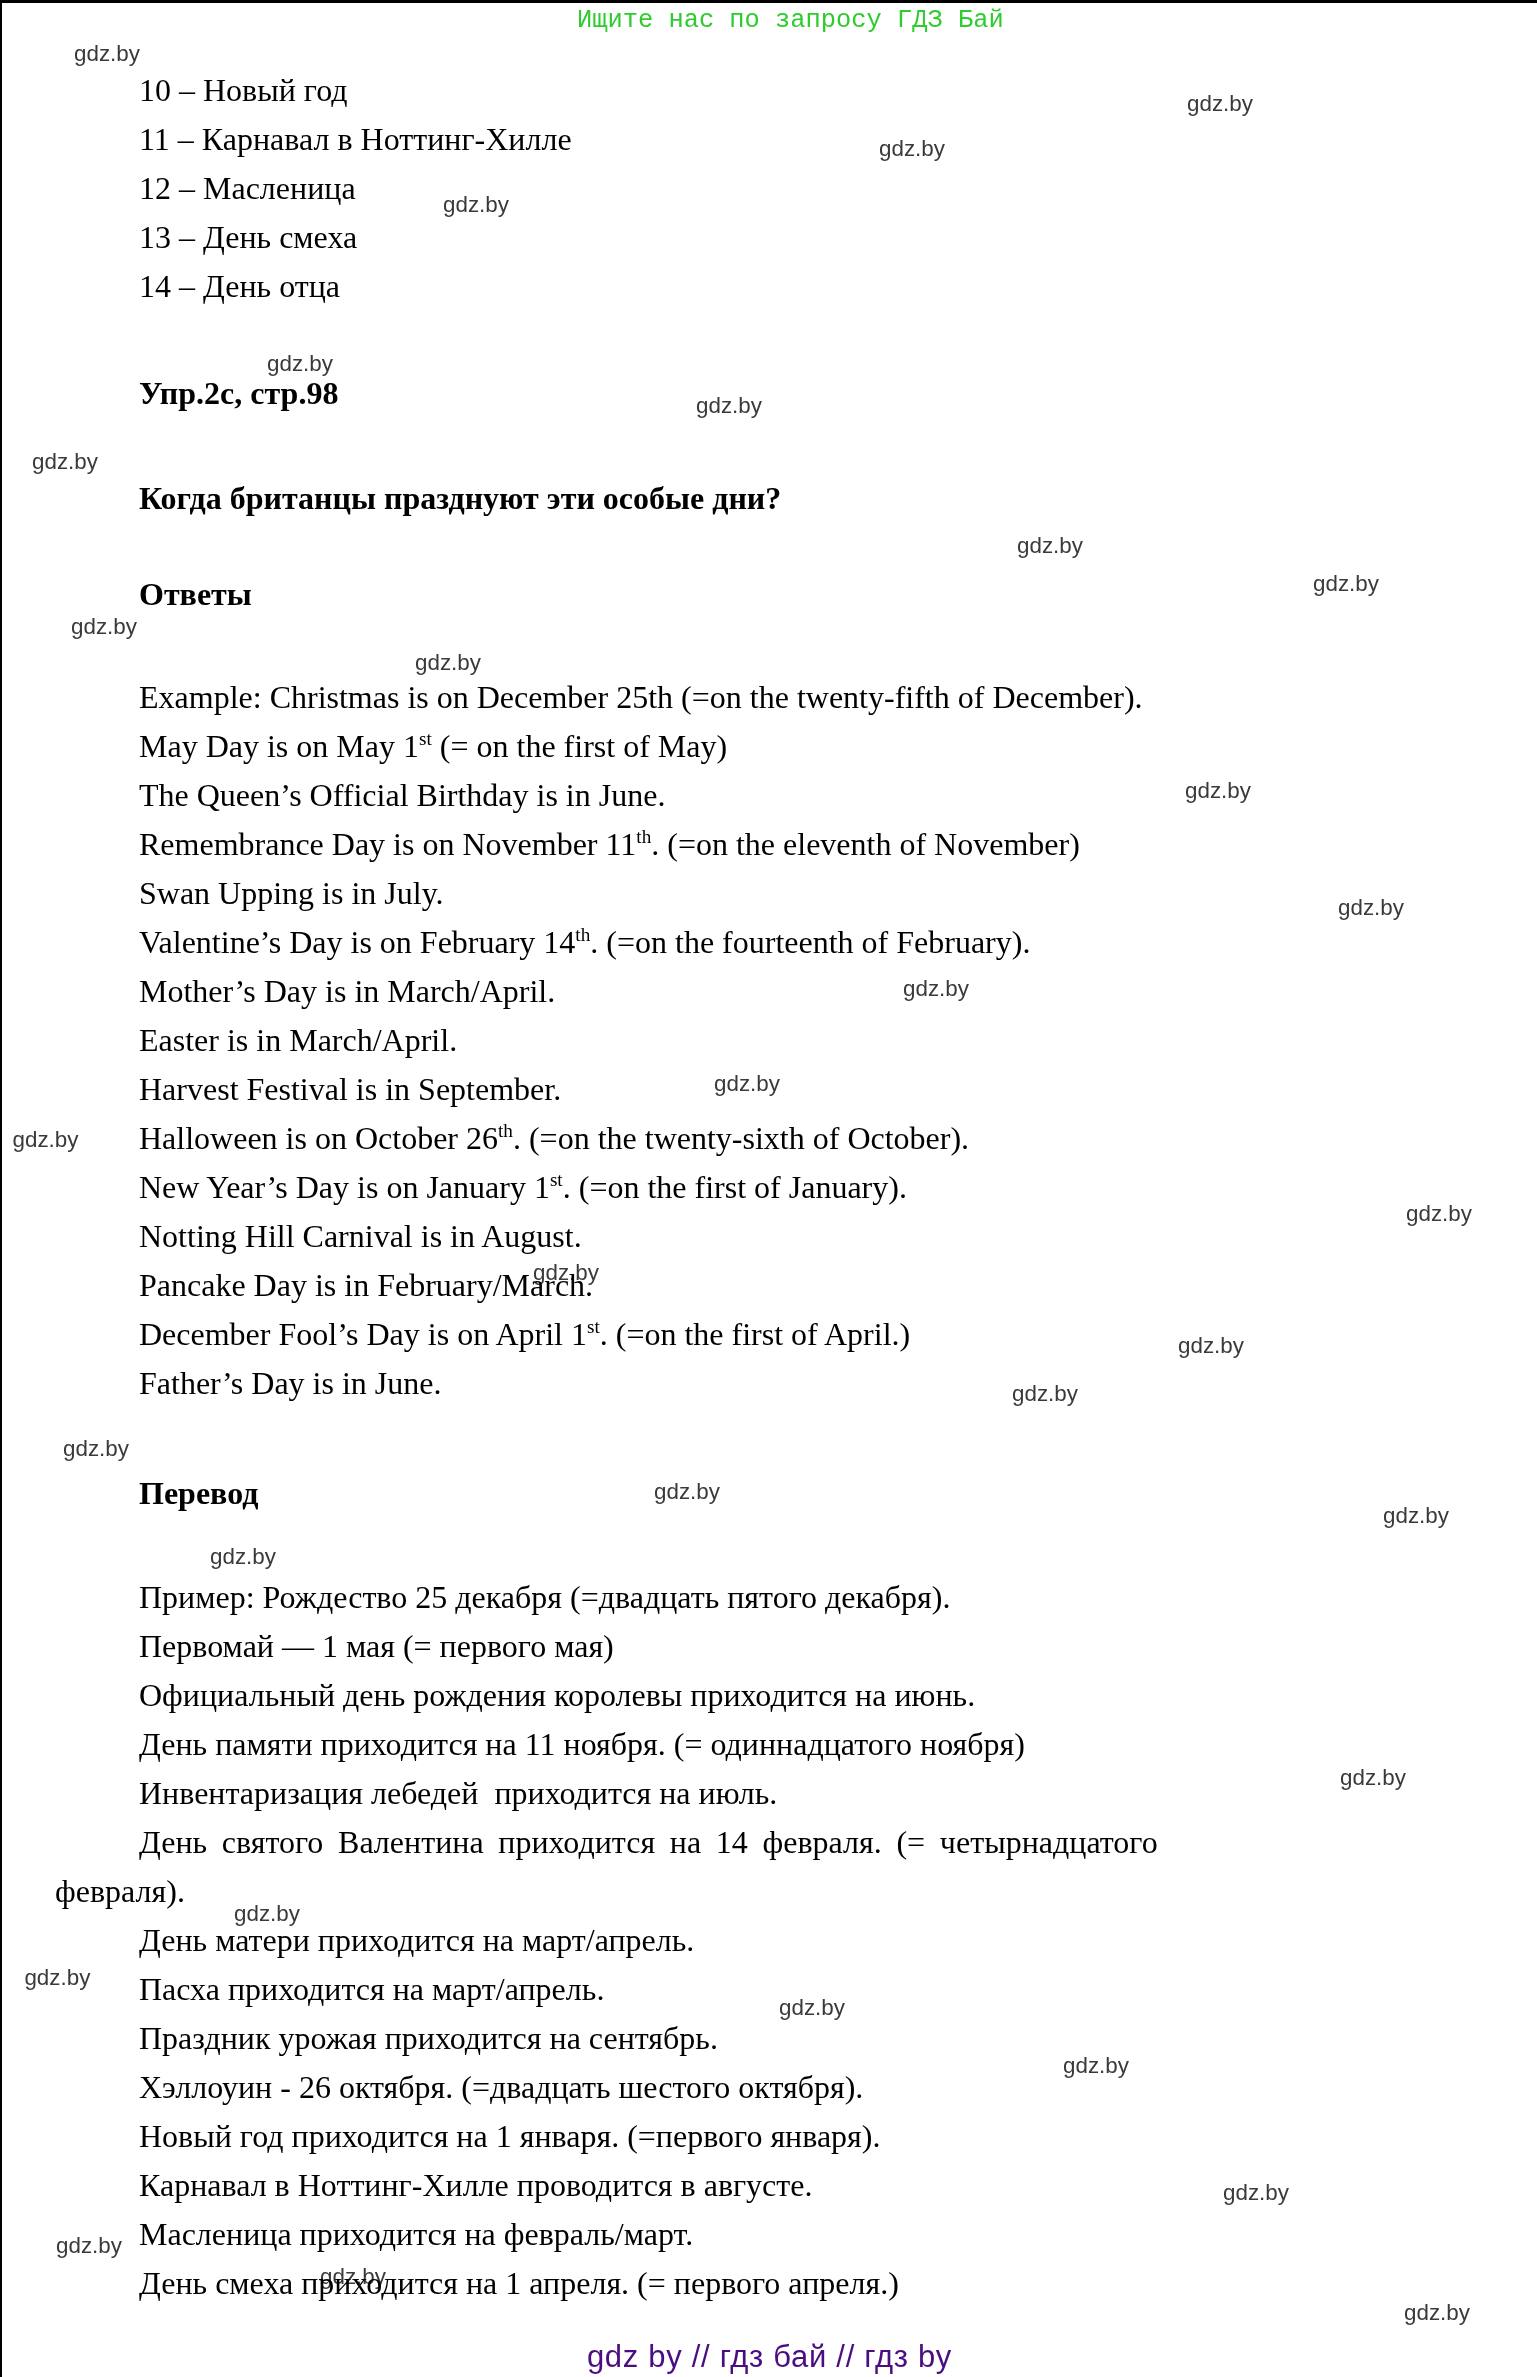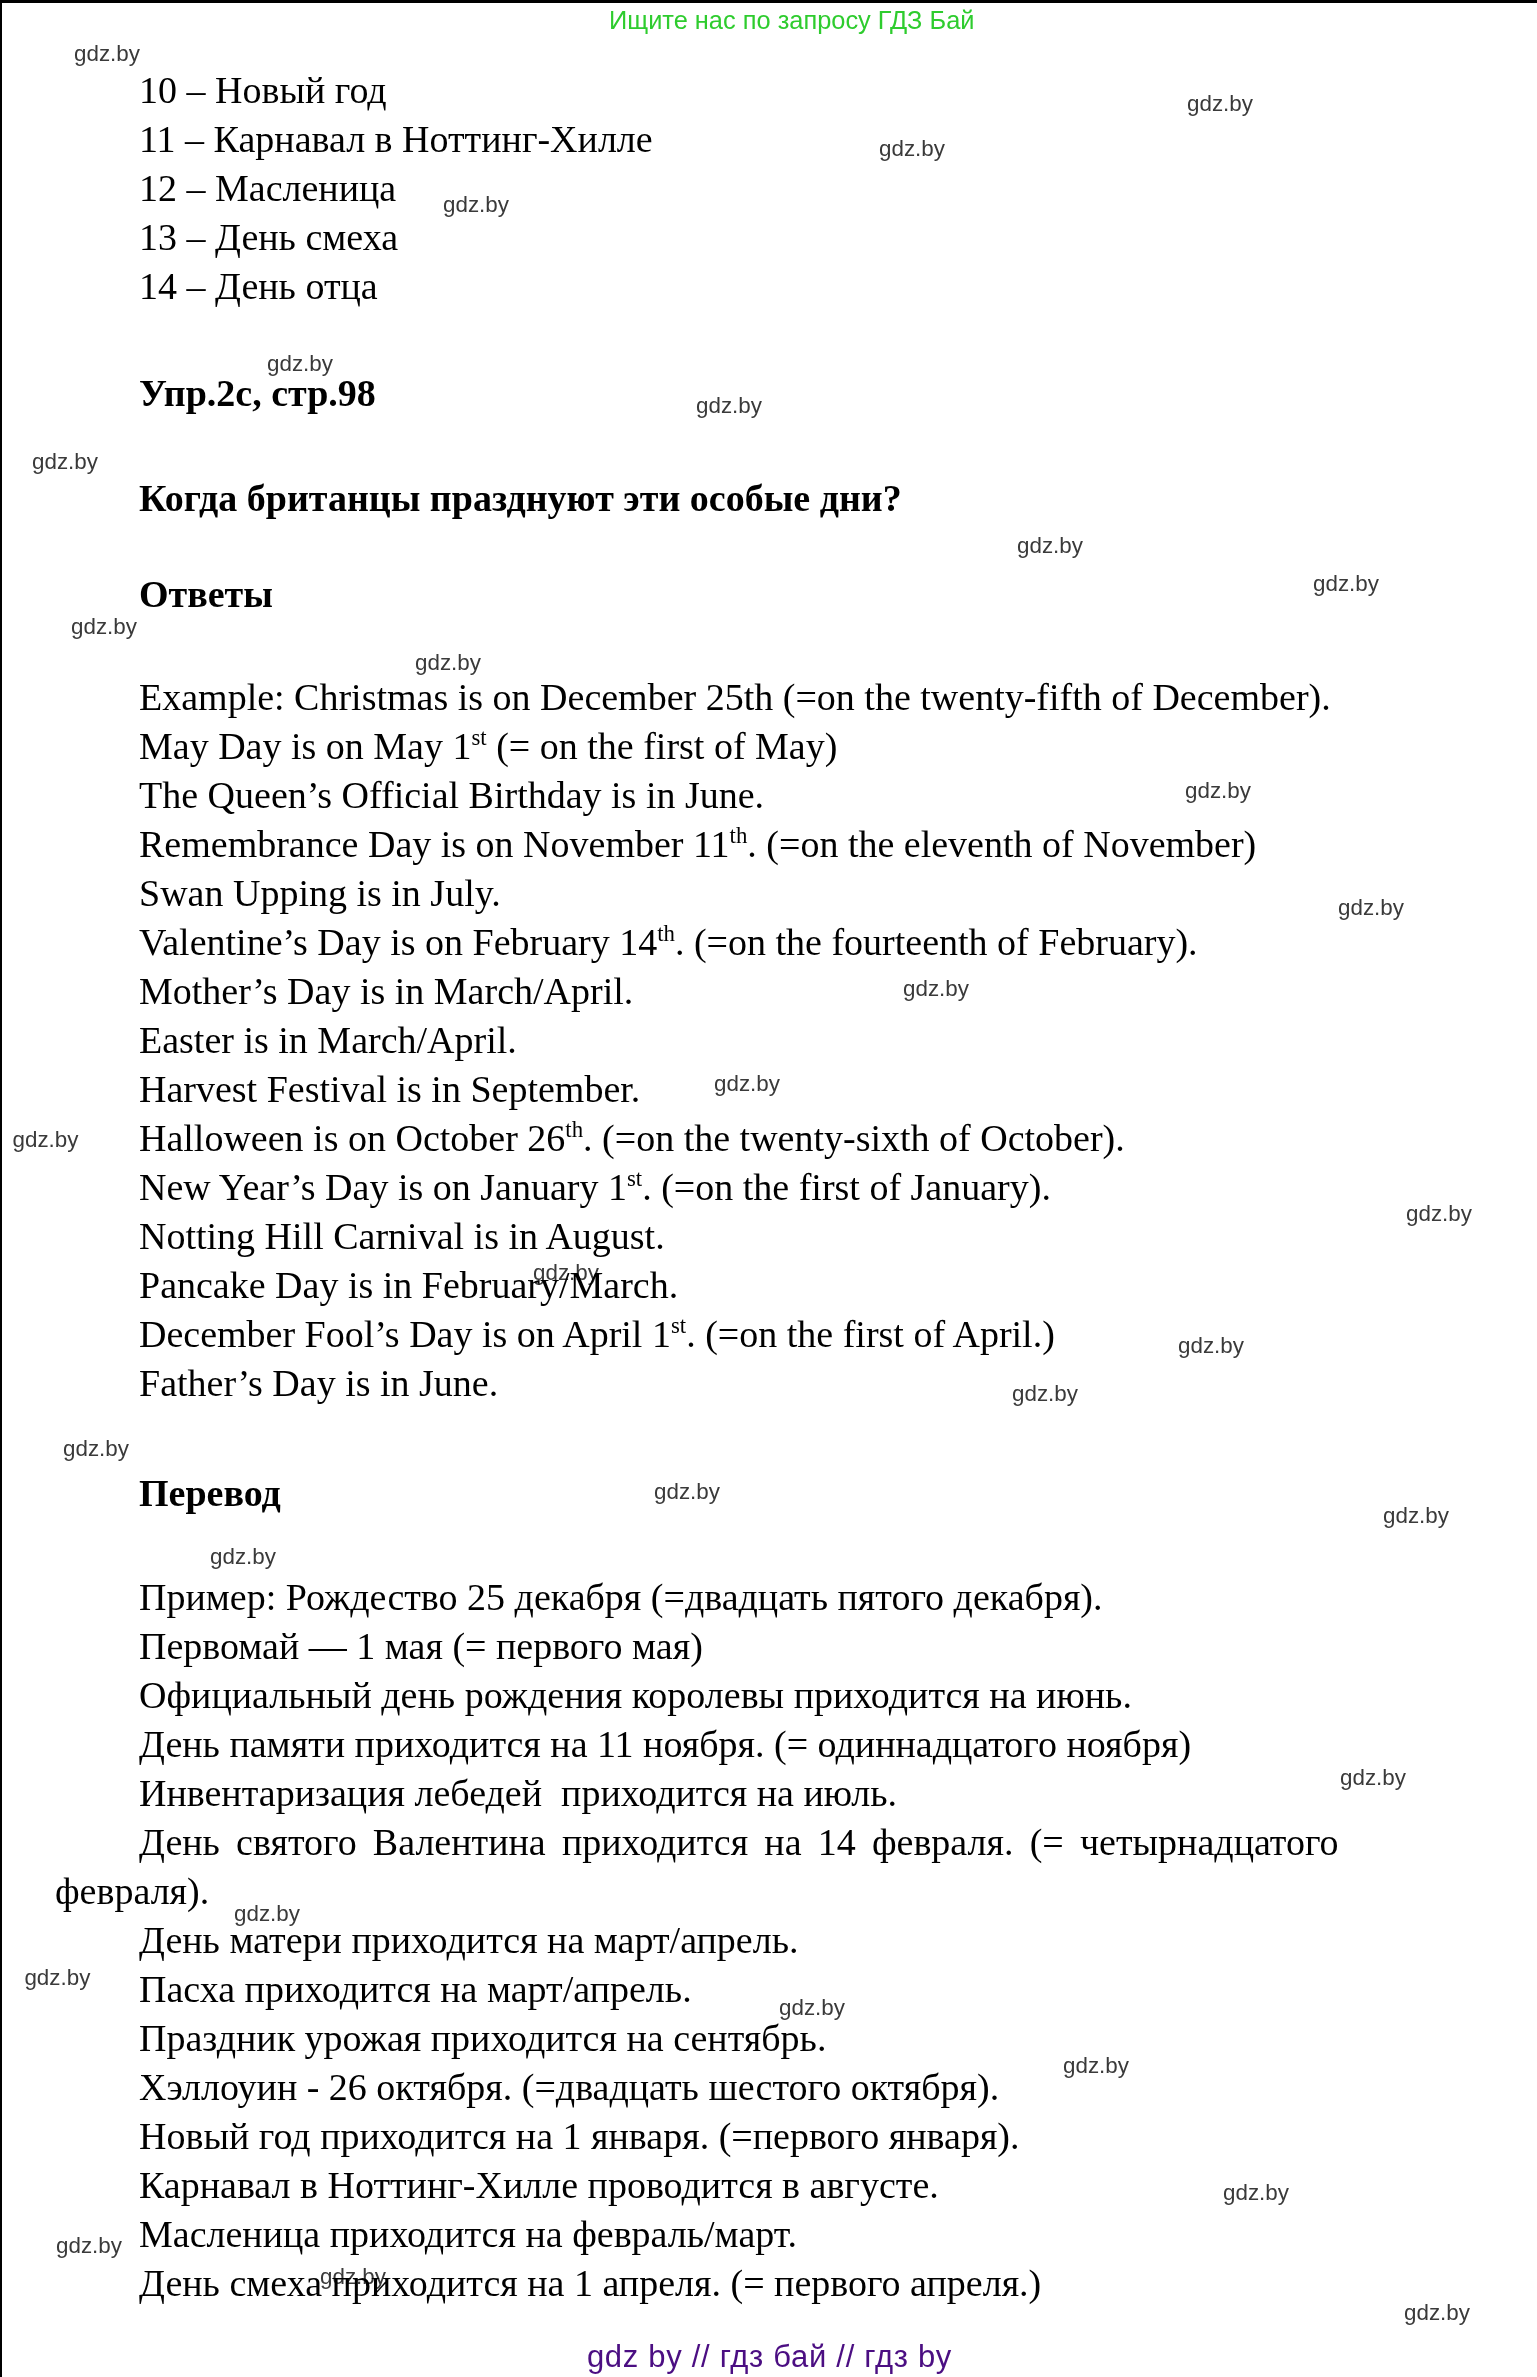--- a/index.html
+++ b/index.html
@@ -14,40 +14,40 @@
     background: #ffffff;
     border-top: 3px solid #000;
     border-left: 2.2px solid #000;
     box-sizing: border-box;
     overflow: hidden;
     font-family: "Liberation Serif", serif;
     color: var(--text-black, #000);
   }
   .promo {
     position: absolute;
-    left: 607px;
+    left: 575px;
     top: 3px;
-    font-family: Liberation Sans, sans-serif;
+    font-family: Liberation Mono, monospace;
     font-size: 25.4px;
     font-weight: 400;
     color: var(--promo-green, #2ecc2e);
     white-space: nowrap;
   }
   .wm {
     position: absolute;
     font-family: "Liberation Sans", sans-serif;
     font-size: 22.4px;
     color: var(--watermark-gray, #3a3a3a);
     white-space: nowrap;
     line-height: 1;
   }
   .block {
     position: absolute;
     left: 137px;
-    font-size: 38px;
+    font-size: 32px;
     line-height: 49px;
   }
   .heading {
     font-weight: bold;
     white-space: nowrap;
   }
   .text-line {
     white-space: pre-wrap;
   }
   .text-line .ord {

